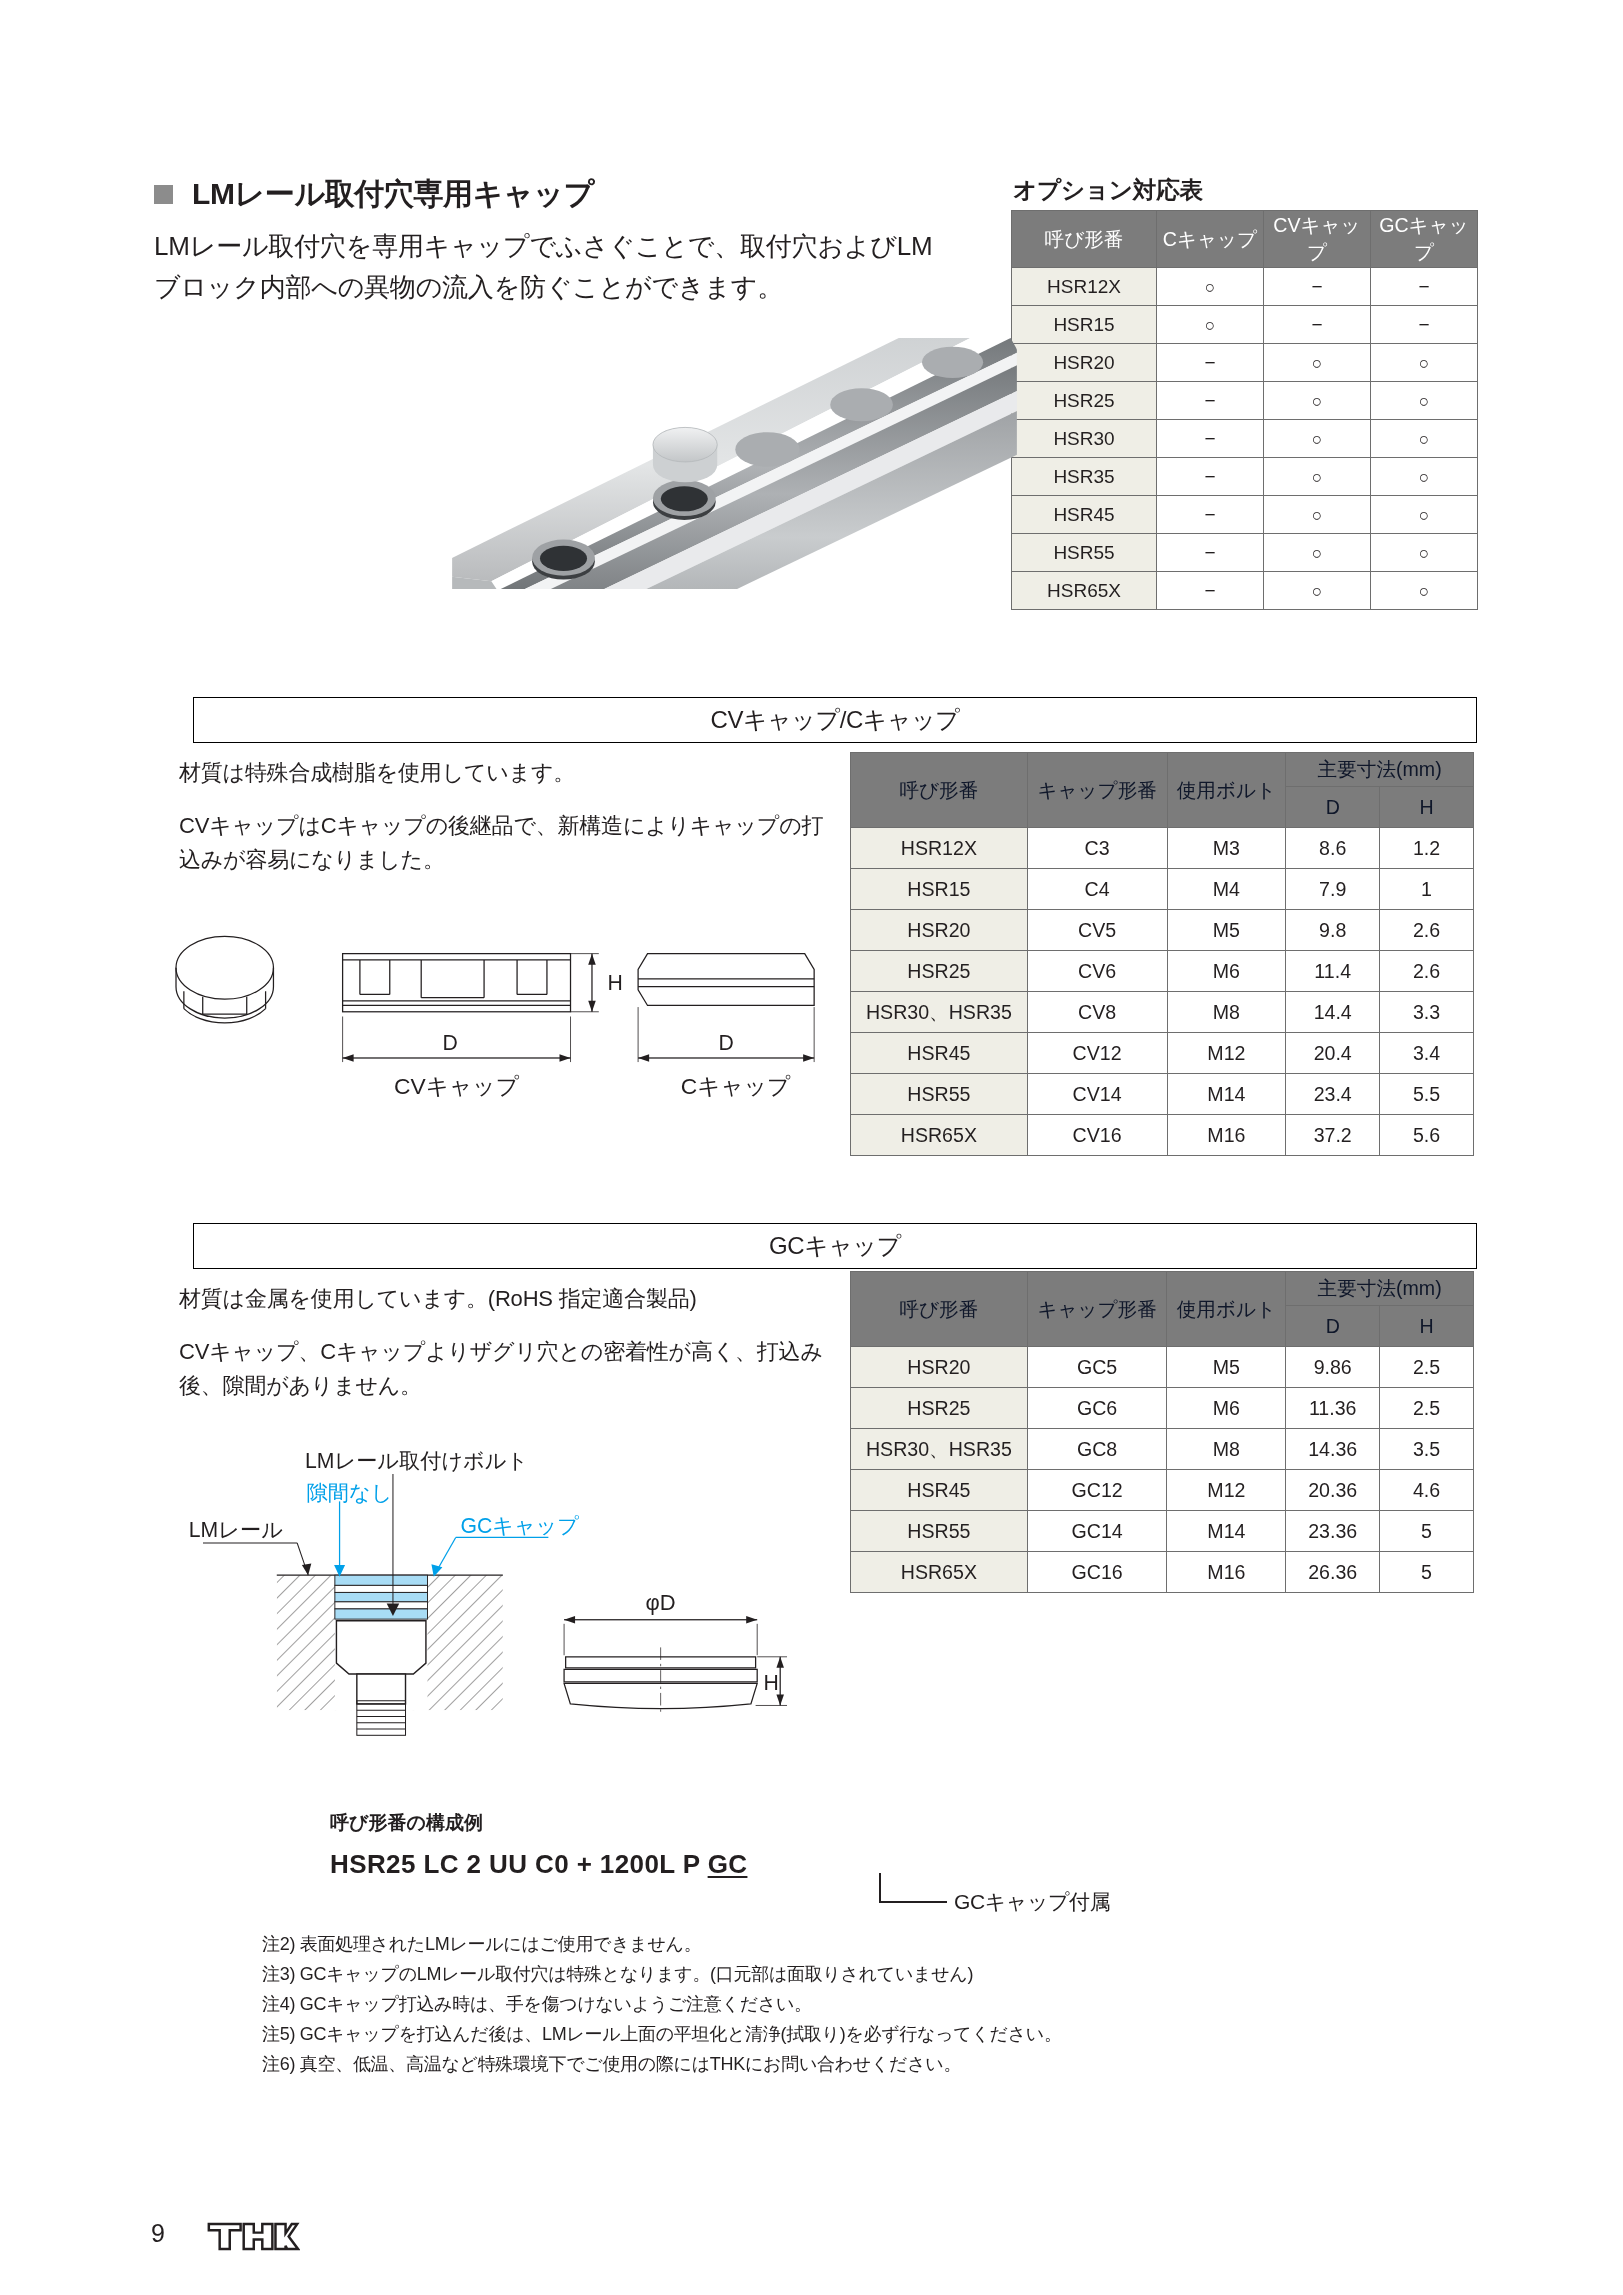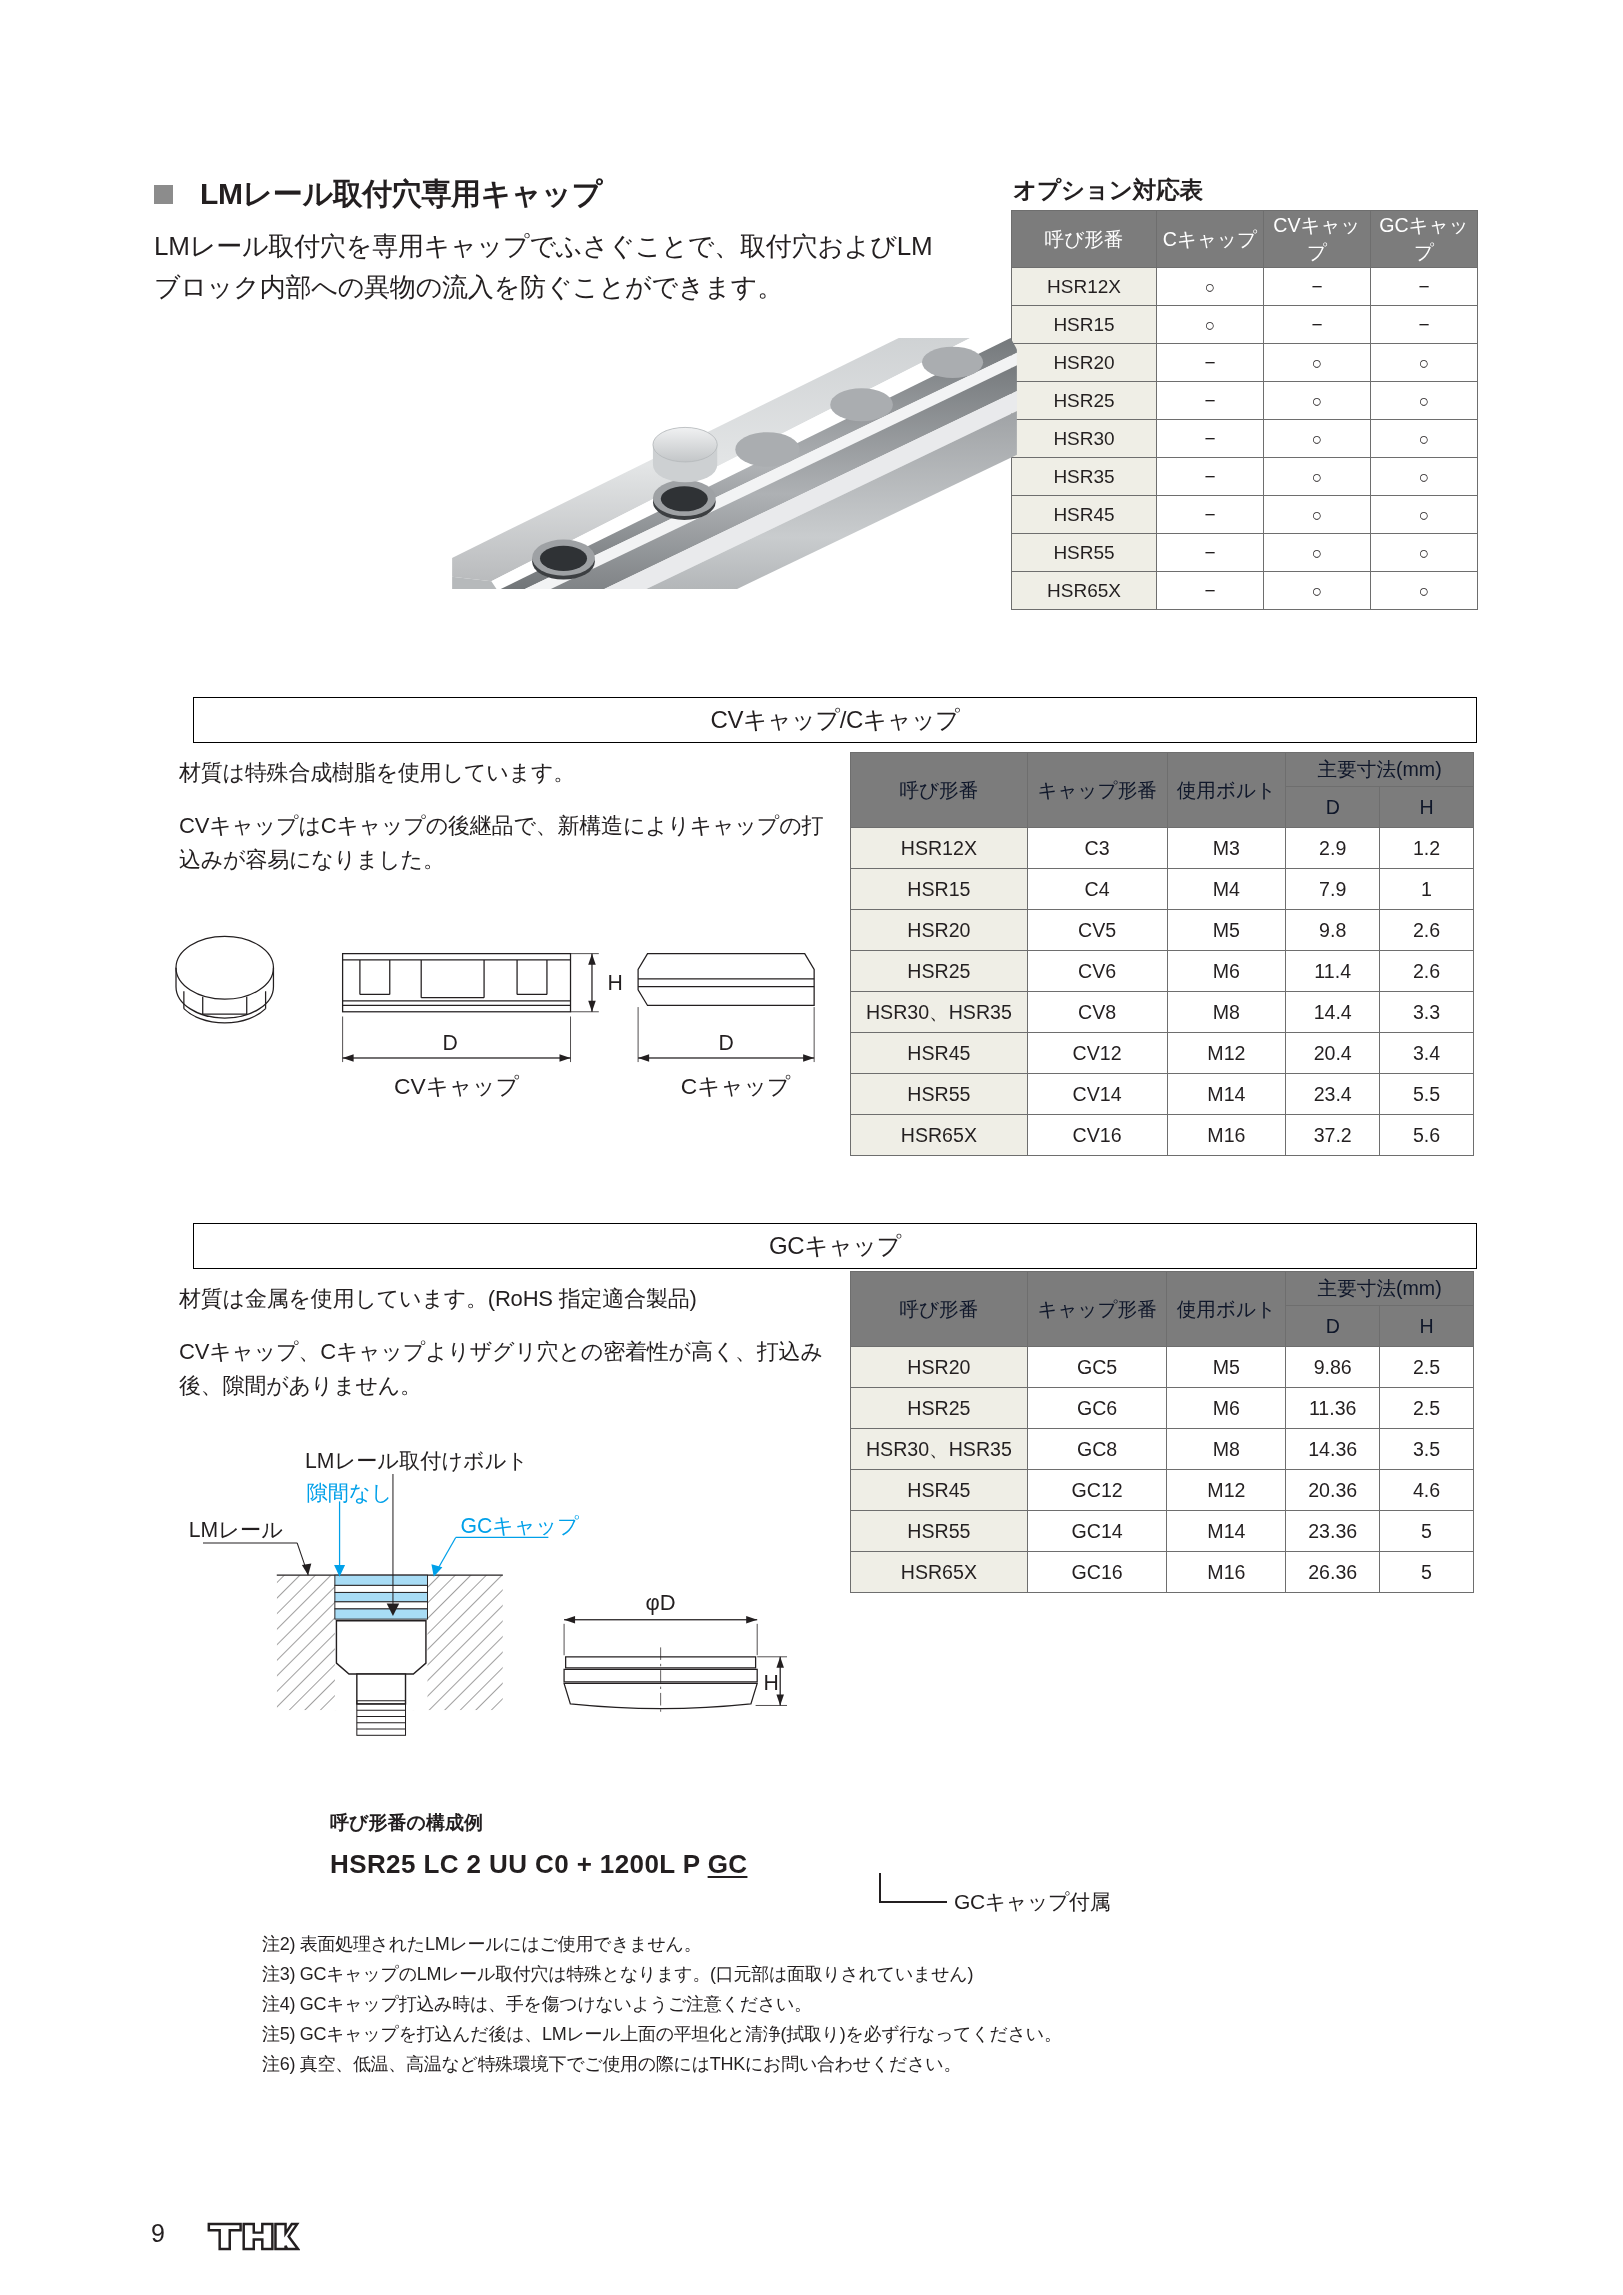--- a/index.html
+++ b/index.html
@@ -13,21 +13,21 @@
   }
   .page{position:absolute;inset:0;}
 
   
   .abs{position:absolute;}
 
   
   #main-heading{
     left:154px;top:174px;
     font-size:30px;font-weight:bold;letter-spacing:-0.4px;
-    display:flex;align-items:center;gap:27px;
+    display:flex;align-items:center;gap:19px;
   }
   #main-heading .sq{
     width:19px;height:19px;background:#8c8c8c;display:inline-block;
   }
   #intro-text{
     left:154px;top:226px;width:793px;
     font-size:26px;line-height:1.58;letter-spacing:-0.2px;
   }
 
   
@@ -364,21 +364,21 @@
       <tr>
         <th class="hdr-bot">D</th>
         <th class="hdr-bot">H</th>
       </tr>
     </thead>
     <tbody id="cv-tbody">
         <tr>
           <td>HSR12X</td>
           <td>C3</td>
           <td>M3</td>
-          <td>2.9</td>
+          <td>8.6</td>
           <td>1.2</td>
         </tr>
         <tr>
           <td>HSR15</td>
           <td>C4</td>
           <td>M4</td>
           <td>7.9</td>
           <td>1</td>
         </tr>
         <tr>

